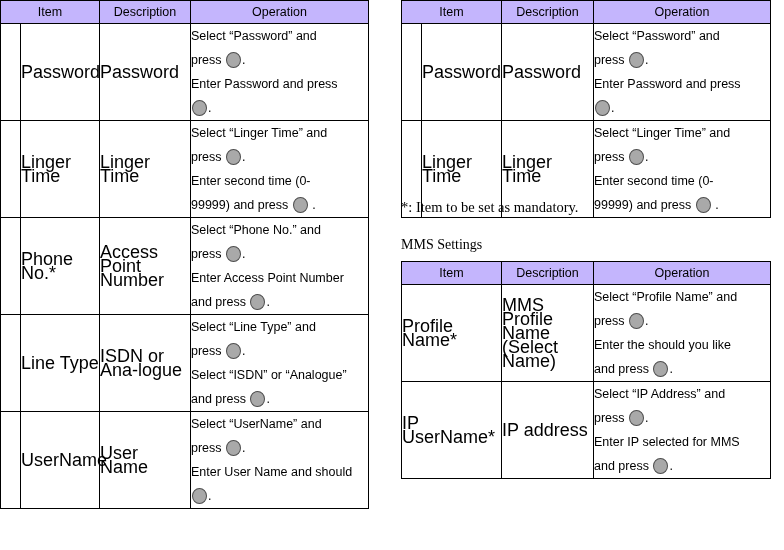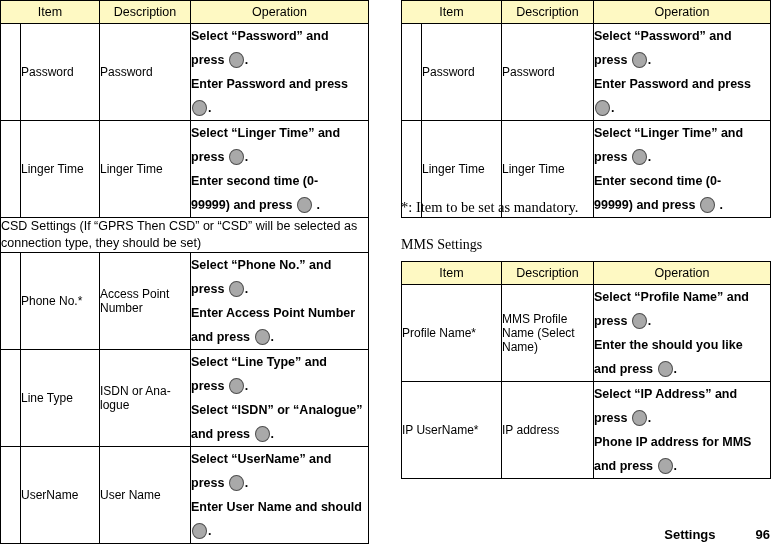--- a/index.html
+++ b/index.html
@@ -40,36 +40,36 @@
     width: 100%;
     border: 1.4px solid #000;
   }
   table.grid td, table.grid th {
     border: 1px solid #000;
     vertical-align: middle;
     padding: 0;
   }
 
   th.hdr {
-    background: #fef9c3;
+    background: #c4b5fd;
     font-weight: normal;
     font-size: 12.5px;
     text-align: center;
     height: 22px;
     line-height: 22px;
     font-family: "Liberation Sans", sans-serif;
     margin-top: 8px;
   }
 
   td.spacer {
     width: 20px;
   }
 
   td.item, td.desc {
-    font-size: 12px;
+    font-size: 18px;
     line-height: 14px;
     padding: 2px 3px 2px 4px;
     font-family: "Liberation Sans", sans-serif;
   }
 
   td.op {
     font-size: 12.5px;
     line-height: 24px;
     padding: 3px 2px 3px 4px;
     vertical-align: top;
@@ -79,21 +79,20 @@
   td.merged {
     font-size: 12.5px;
     line-height: 17px;
     padding: 2px 3px 3px 4px;
     text-align: left;
   }
 
   .op-line {
     display: block;
     white-space: normal;
-    font-weight: bold;
   }
 
   .key {
     display: inline-block;
     width: 15px;
     height: 16px;
     border-radius: 50%;
     background: #a9a9a9;
     border: 1.3px solid #4d4d4d;
     vertical-align: -4px;
@@ -182,23 +181,20 @@
             <span class="op-line">Select “Linger Time” and</span>
             <span class="op-line"><span>press</span>
               <span class="key"></span><span>.</span></span>
             <span class="op-line">Enter second time (0-</span>
             <span class="op-line"><span>99999) and press</span>
               <span class="key"></span>
               <span>.</span></span>
           </td>
         </tr>
 
-        <tr>
-          <td class="merged" colspan="4">CSD Settings (If “GPRS Then CSD” or “CSD” will be selected as connection type, they should be set)</td>
-        </tr>
 
         <tr>
           <td class="spacer"></td>
           <td class="item">Phone No.*</td>
           <td class="desc">Access Point Number</td>
           <td class="op">
             <span class="op-line">Select “Phone No.” and</span>
             <span class="op-line"><span>press</span>
               <span class="key"></span><span>.</span></span>
             <span class="op-line">Enter Access Point Number</span>
@@ -314,26 +310,23 @@
               <span class="key"></span><span>.</span></span>
           </td>
         </tr>
         <tr>
           <td class="item">IP UserName*</td>
           <td class="desc">IP address</td>
           <td class="op">
             <span class="op-line">Select “IP Address” and</span>
             <span class="op-line"><span>press</span>
               <span class="key"></span><span>.</span></span>
-            <span class="op-line">Phone IP address for MMS</span>
+            <span class="op-line">Enter IP selected for MMS</span>
             <span class="op-line"><span>and press</span>
               <span class="key"></span><span>.</span></span>
           </td>
         </tr>
       </tbody>
     </table>
   </div>
 
-  <div class="footer">
-    <span class="f-label">Settings</span><span>96</span>
-  </div>
 
 </div>
 
 </body></html>

